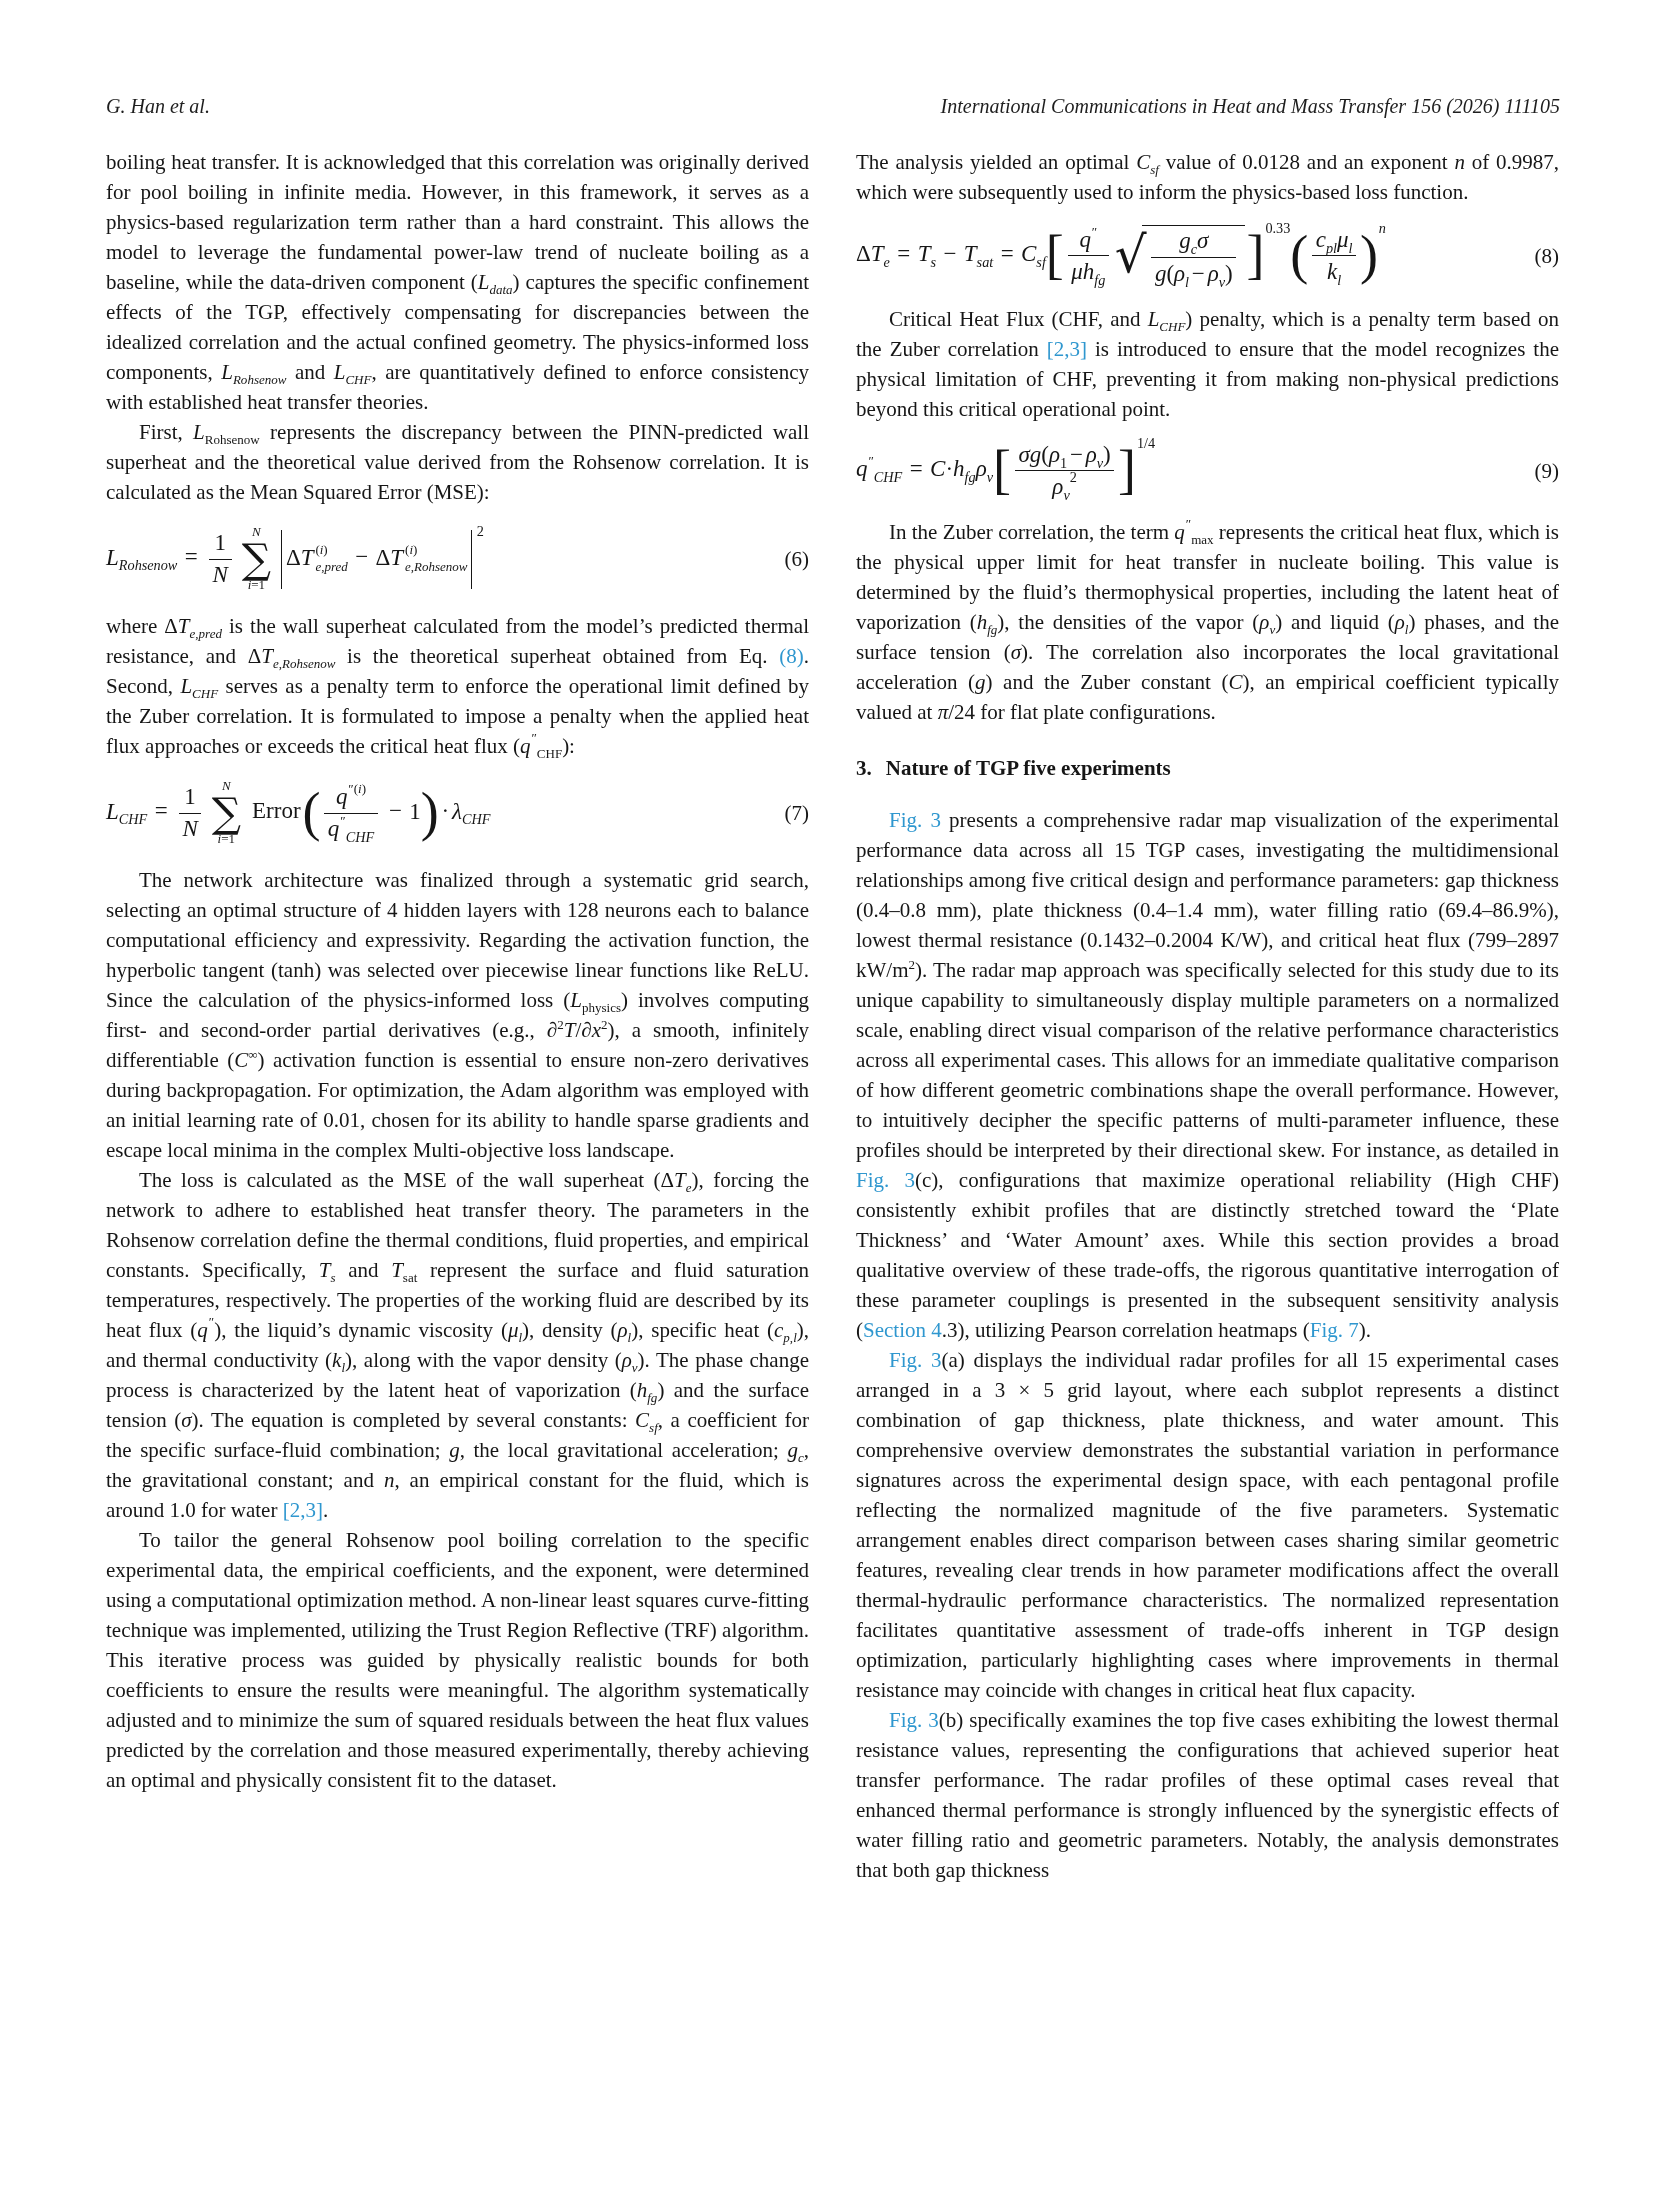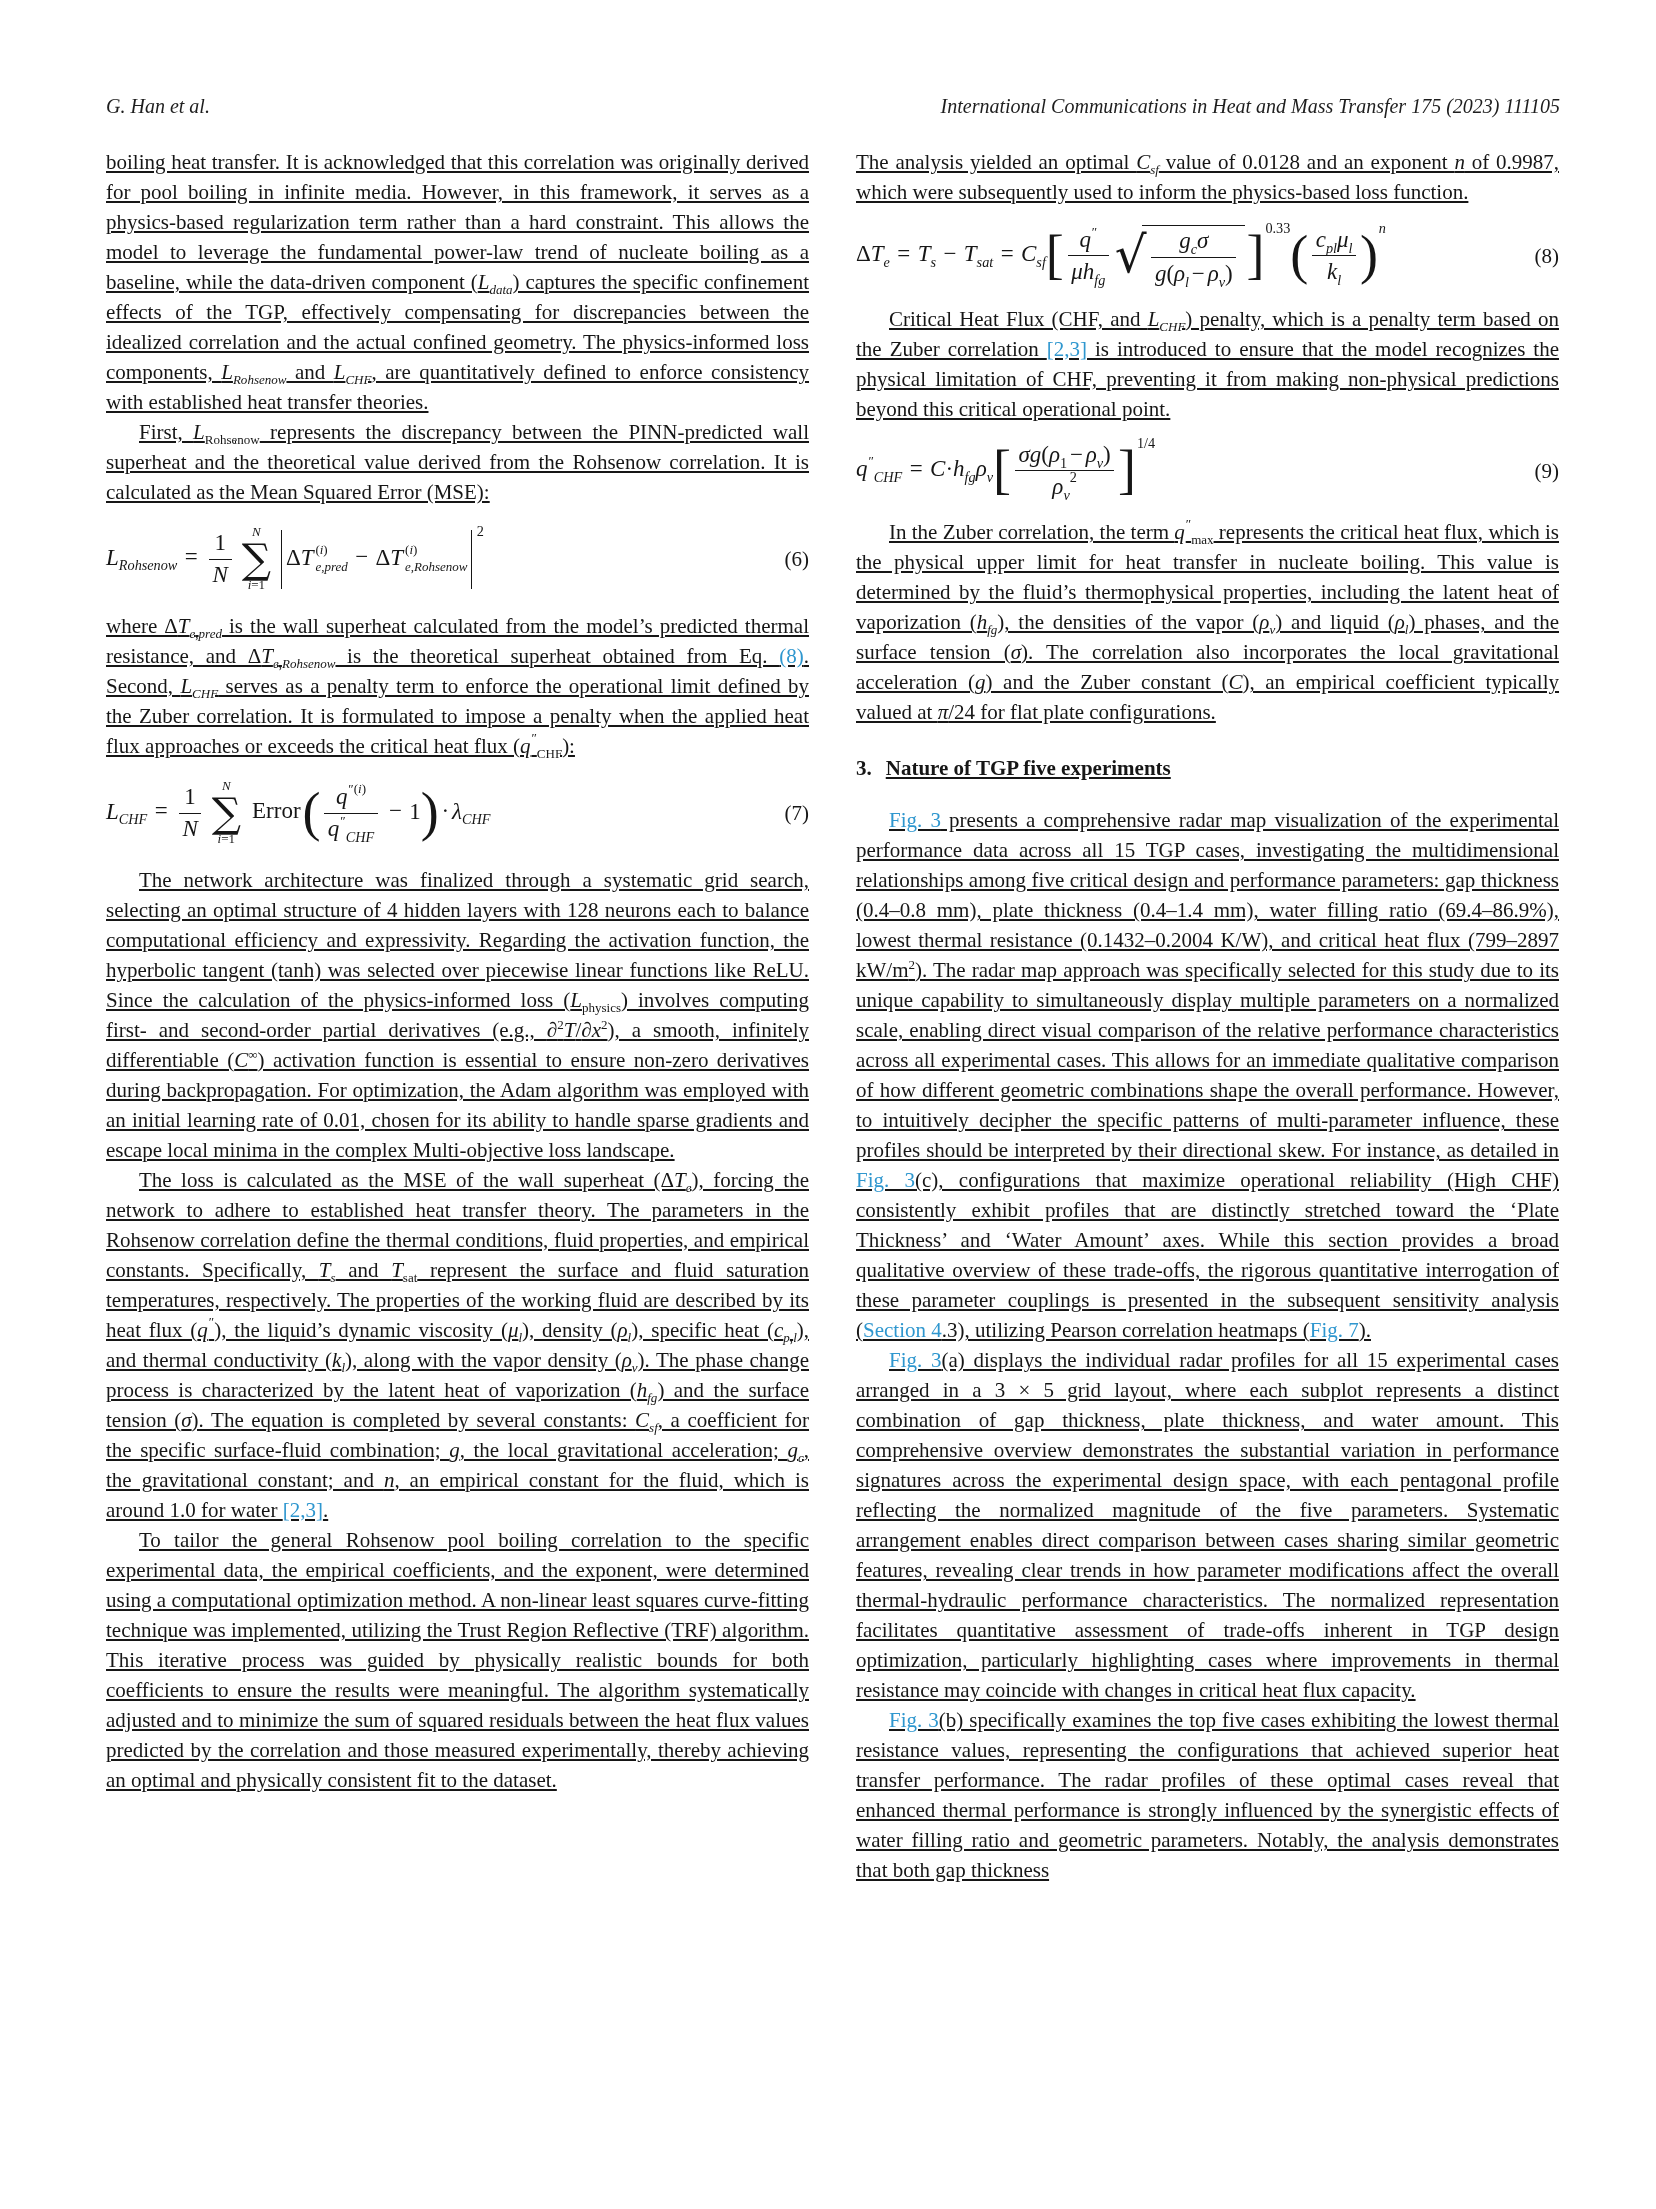--- a/index.html
+++ b/index.html
@@ -13,21 +13,21 @@
     font-style:italic;font-size:20px;color:#1e1e1e;
   }
   .content{
     position:absolute;left:106px;top:147px;width:1454px;
     display:flex;gap:47px;
   }
   .col{
     width:703px;font-size:21px;line-height:30px;text-align:justify;
     hyphens:auto;-webkit-hyphens:auto;
   }
-  .para{margin:0;text-decoration:underline;}
+  .para{margin:0;}
   .ind{text-indent:33px;}
   .ref{color:#2f97cf;}
   .col sub{font-size:0.62em;line-height:0;}
   .col sup{font-size:0.62em;line-height:0;}
 
   .sec-head{margin:26px 0 22px 0;font-weight:bold;text-align:left;}
   .sec-head .sec-num{display:inline-block;margin-right:14px;}
 
   
   .eq-row{display:flex;align-items:center;margin:17.6px 0;}
@@ -58,21 +58,21 @@
 
   .footer{position:absolute;left:0;top:2087px;width:100%;text-align:center;font-size:20.4px;color:#1e1e1e;}
 </style>
 </head>
 <body>
 
 <div class="page">
 
   <div class="header">
     <span>G. Han et al.</span>
-    <span>International Communications in Heat and Mass Transfer 175 (2023) 111105</span>
+    <span>International Communications in Heat and Mass Transfer 156 (2026) 111105</span>
   </div>
 
   <div class="content">
 
     <div class="col">
       <p class="para">boiling heat transfer. It is acknowledged that this correlation was originally derived for pool boiling in infinite media. However, in this framework, it serves as a physics-based regularization term rather than a hard constraint. This allows the model to leverage the fundamental power-law trend of nucleate boiling as a baseline, while the data-driven component (<i>L</i><sub><i>data</i></sub>) captures the specific confinement effects of the TGP, effectively compensating for discrepancies between the idealized correlation and the actual confined geometry. The physics-informed loss components, <i>L</i><sub><i>Rohsenow</i></sub> and <i>L</i><sub><i>CHF</i></sub>, are quantitatively defined to enforce consistency with established heat transfer theories.</p>
       <p class="para ind">First, <i>L</i><sub>Rohsenow</sub> represents the discrepancy between the PINN-predicted wall superheat and the theoretical value derived from the Rohsenow correlation. It is calculated as the Mean Squared Error (MSE):</p>
       <div class="eq-row">
         <span class="eq-body"><i>L</i><sub class="eqsub"><i>Rohsenow</i></sub><span class="op">=</span><span class="frac"><span class="num">1</span><span class="den"><i>N</i></span></span><span class="sum">
               <span class="lim"><i>N</i></span>

